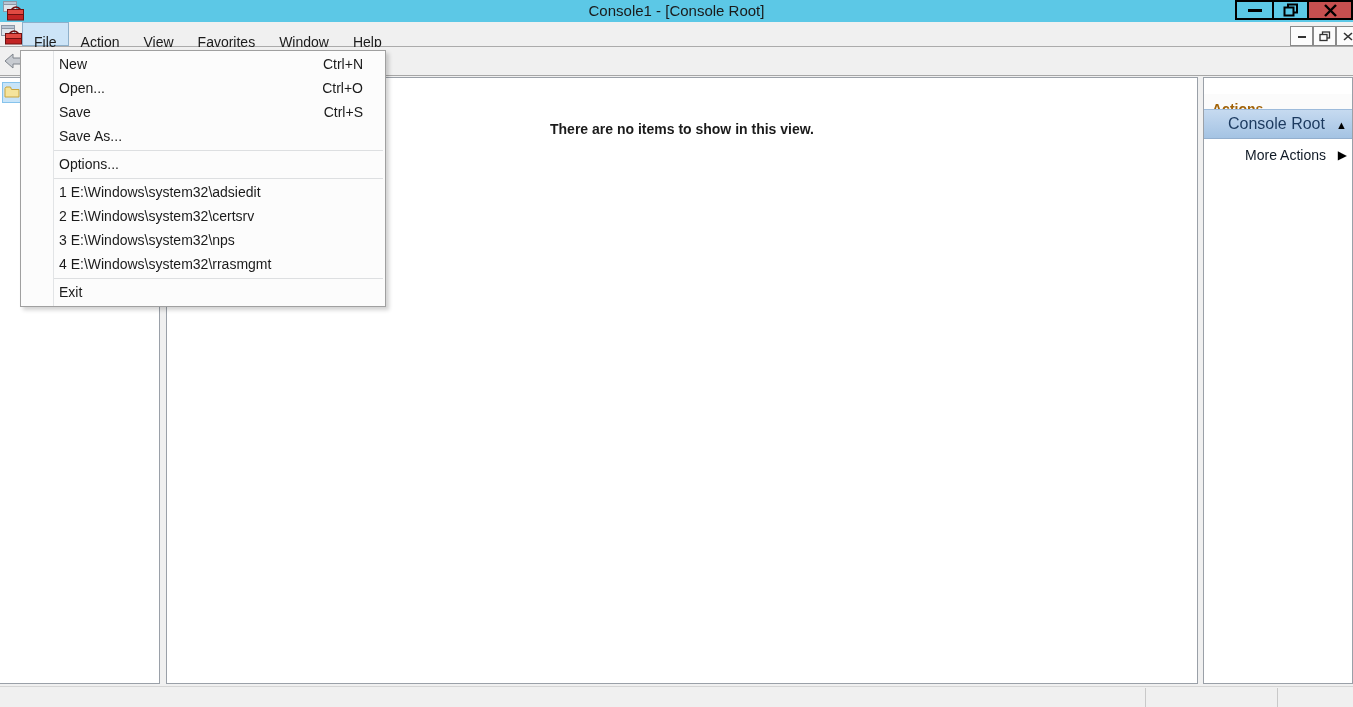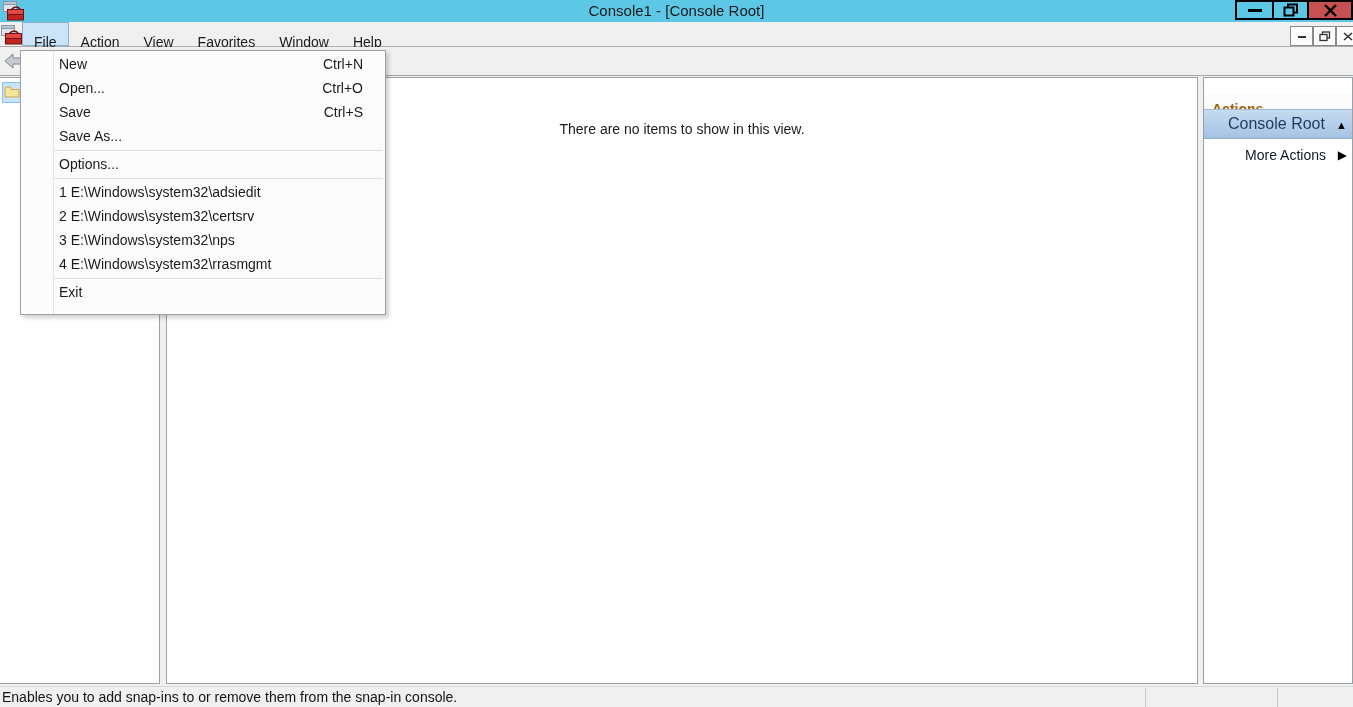--- a/index.html
+++ b/index.html
@@ -38,41 +38,41 @@
     background:#F0F0F0; border-bottom:1px solid #A6A6A6; }
   .back-btn { position:absolute; left:3px; top:4px; width:22px; height:20px;
     display:flex; align-items:center; justify-content:center; }
 
   
   .tree-pane { position:absolute; left:0; top:77px; width:160px; height:607px;
     background:#FFFFFF; border:1px solid #9AA0A8; border-left:none; }
   .tree-sel { position:absolute; left:2px; top:4px; width:19px; height:21px;
     background:#C8E4F8; border:1px solid #86C3EC; display:flex; align-items:center; justify-content:center; }
   .main-pane { position:absolute; left:166px; top:77px; width:1032px; height:607px;
-    background:#FFFFFF; border:1px solid #9AA0A8; }
+    background:#FFFFFF; border:1px solid #9AA0A8;font-weight:bold; }
   .empty-text { position:absolute; left:0; right:0; top:43px; text-align:center;
     font-size:14px; color:#1B1B1B; }
 
   
   .actions-pane { position:absolute; left:1203px; top:77px; width:150px; height:607px;
     background:#FFFFFF; border:1px solid #9AA0A8; }
   .actions-header { position:absolute; left:0; top:16px; width:100%; height:30px;
     border-bottom:1px solid #6F6F6F; background:#FBFBFB;
     font-size:14px; font-weight:bold; line-height:30px; padding-left:8px; color:#a16207; }
   .group-band { position:absolute; left:0; top:31px; width:100%; height:30px;
     background:linear-gradient(#C6DAF0,#A4C3E3); border-top:1px solid #9DBBDB; border-bottom:1px solid #93AFCE; }
   .group-band .gb-label { font-size:16px; line-height:28px; padding-left:24px; color:#1C3A5F; }
   .gb-arrow { position:absolute; right:5px; top:9px; font-size:11px; color:#000; }
   .more-actions { position:absolute; left:0; top:65px; width:100%; height:24px;padding-left:12px; }
   .ma-label { position:absolute; right:26px; top:0; font-size:14px; line-height:24px; color:#101A26; }
   .ma-arrow { position:absolute; right:5px; top:5px; font-size:12px; color:#000; }
 
   
   .dropdown { position:absolute; left:20px; top:50px; width:366px; background:#FCFCFC;
-    border:1px solid #A0A0A0; padding:1px 0 10px 0; box-shadow:3px 3px 4px rgba(0,0,0,0.18); z-index:50; }
+    border:1px solid #A0A0A0; padding:1px 0 2px 0; box-shadow:3px 3px 4px rgba(0,0,0,0.18); z-index:50; }
   .gutter-line { position:absolute; left:32px; top:0; bottom:0; width:1px; background:#E2E4E6; }
   .mi { position:relative; height:24px; display:flex; justify-content:space-between; align-items:center;
     padding:0 21px 0 37px; font-size:14px; color:#1B1B1B; border:1px solid transparent; }
   .mi.hl { background:#DCEDFC; border:1px solid #70AEDF; }
   .mi .sc { color:#1B1B1B; }
   .msep { border-top:1px solid #DDDFE1; margin:1.5px 2px 1.5px 33px; height:0; }
 
   
   .statusbar { position:absolute; left:0; top:686px; width:1353px; height:21px;
     background:#F0F0F0; border-top:1px solid #D5D5D5; }
@@ -227,16 +227,15 @@
       </div>
       <div class="msep"></div>
       <div class="mi">
         <span class="lab">Exit</span>
         <span class="sc"></span>
       </div>
     </div>
 </div>
 
 <div class="statusbar">
-  <div class="status-text">Enables you to add snap-ins to or remove them from the snap-in console.</div>
   <div class="sb-div sb-div1"></div>
   <div class="sb-div sb-div2"></div>
 </div>
 
 </body></html>

